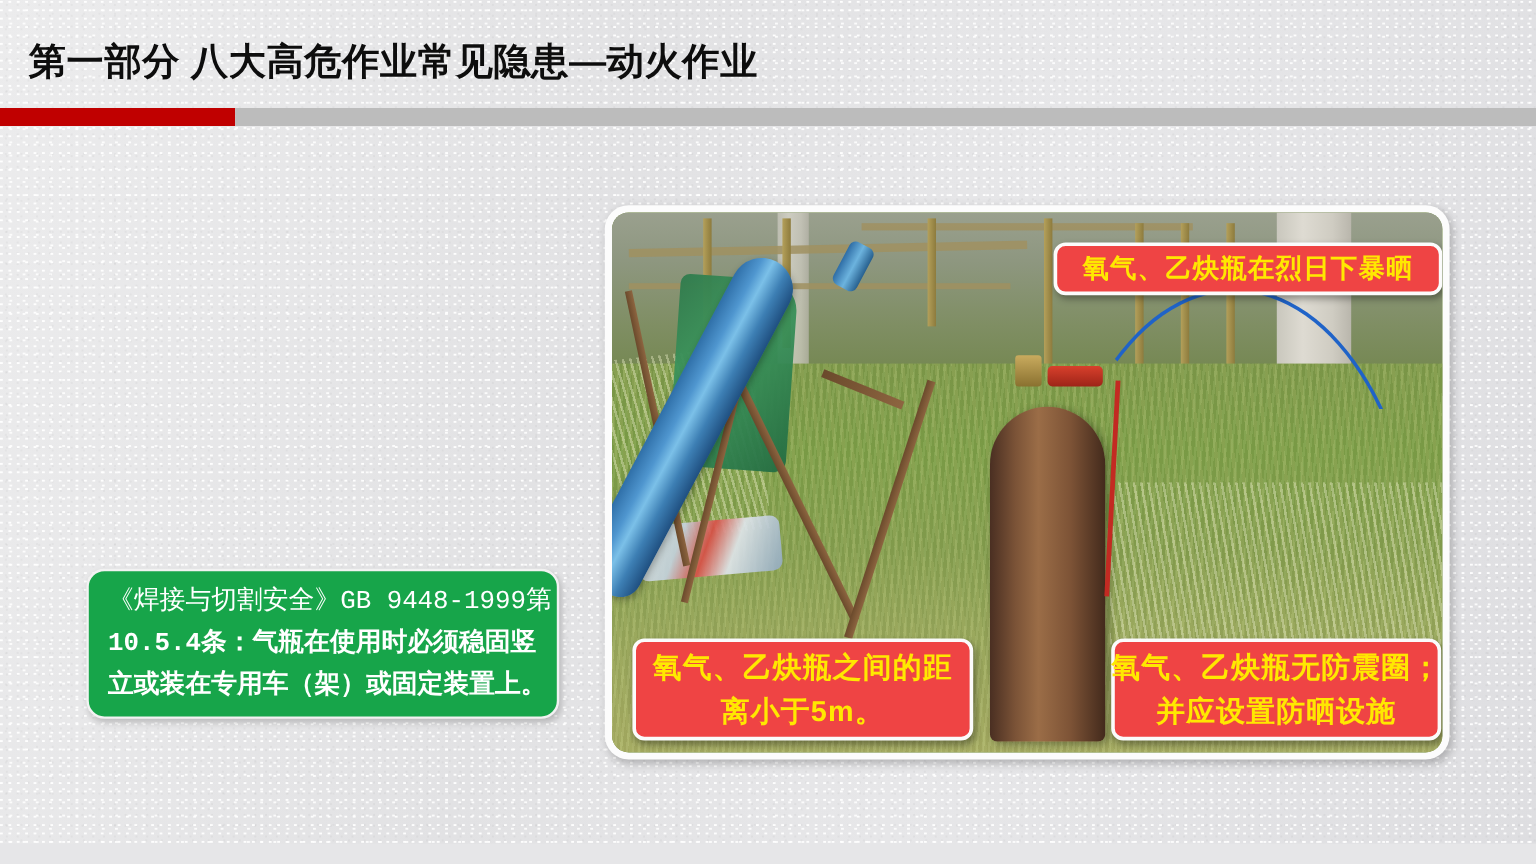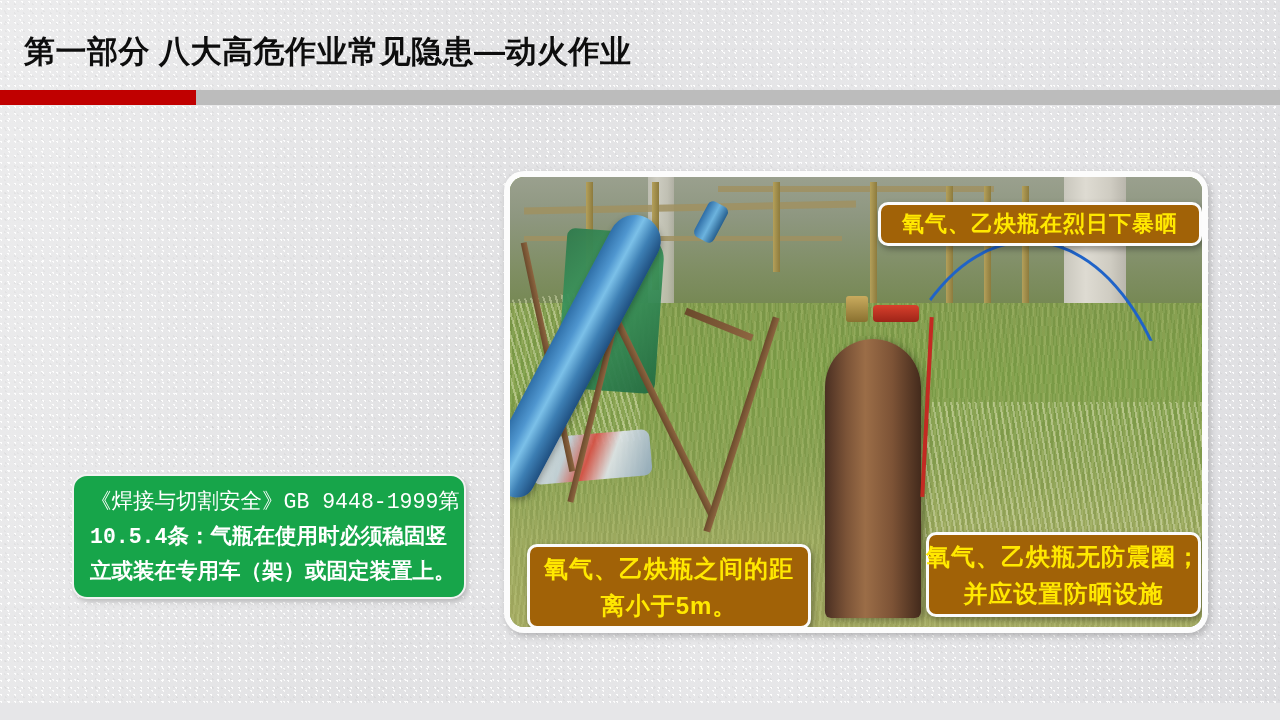--- a/index.html
+++ b/index.html
@@ -208,21 +208,21 @@
     width: 120px; height: 46px;
     background: linear-gradient(115deg,#e2e6ea 0%, #c4d2dd 30%, #d84f46 48%, #dfe5ea 66%, #8fa8bd 100%);
     border-radius: 8px;
     transform: rotate(-5deg);
     opacity: 0.92;
   }
 
   
   .red-box {
     position: absolute;
-    background: #a16207;
+    background: #ef4444;
     border: 3px solid #fbfbfb;
     border-radius: 10px;
     box-shadow: 2px 3px 6px rgba(0,0,0,0.35);
     color: #ffe800;
     font-weight: bold;
     box-sizing: border-box;
     display: flex;
     flex-direction: column;
     align-items: center;
     justify-content: center;
@@ -313,21 +313,21 @@
       <div class="ph-layer valve-brass"></div>
       <div class="ph-layer valve-red"></div>
 
       <div class="ph-layer hose-blue" style="left:52%;top:14%;width:45%;height:58%;"></div>
       <div class="ph-layer hose-red" style="left:60%;top:31%;height:40%;transform:rotate(3deg);"></div>
 
       <div class="red-box" id="red-box-top" style="position:absolute;left:368px;top:25px;">
         <div class="ln">氧气、乙炔瓶在烈日下暴晒</div>
       </div>
 
-      <div class="red-box" id="red-box-bottom-left" style="position:absolute;left:17px;top:367px;">
+      <div class="red-box" id="red-box-bottom-left" style="position:absolute;left:17px;top:355px;">
         <div class="ln">氧气、乙炔瓶之间的距</div>
         <div class="ln">离小于5m。</div>
       </div>
 
       <div class="red-box" id="red-box-bottom-right" style="position:absolute;left:416px;top:355px;">
         <div class="ln">氧气、乙炔瓶无防震圈；</div>
         <div class="ln">并应设置防晒设施</div>
       </div>
 
     </div>

